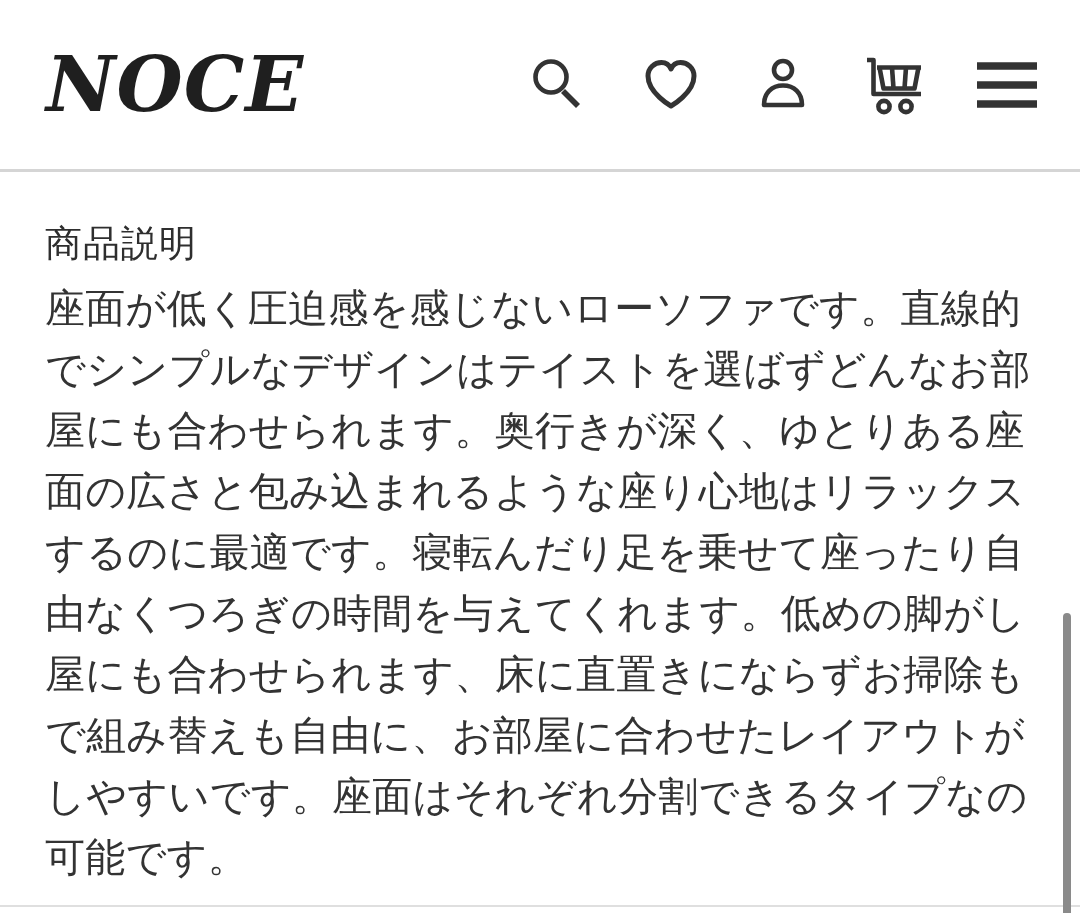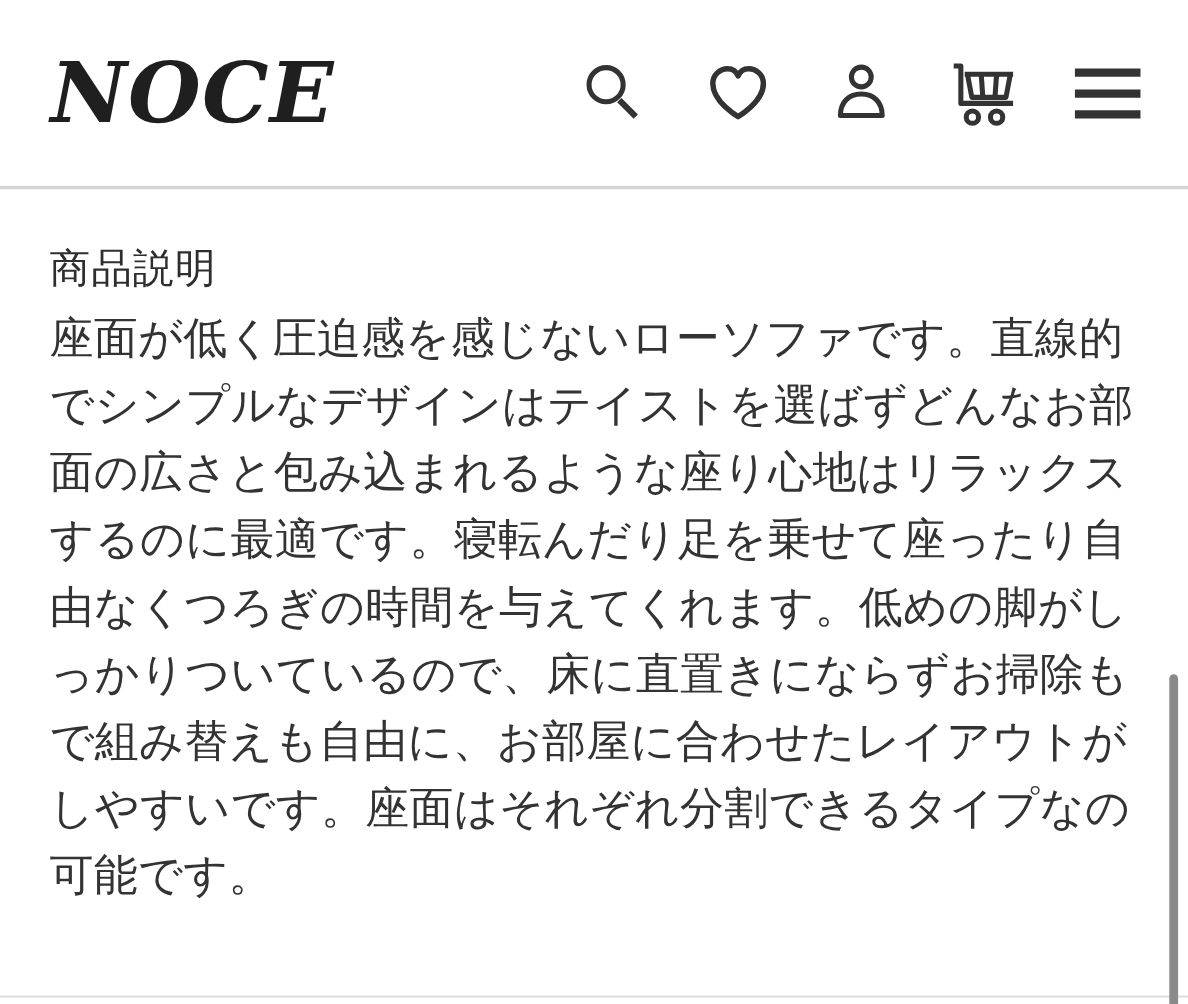--- a/index.html
+++ b/index.html
@@ -177,24 +177,25 @@
     </nav>
   </header>
 
   <div class="header-divider"></div>
 
   <main class="content">
     <h2 class="section-title">商品説明</h2>
     <div class="description">
       <div class="line">座面が低く圧迫感を感じないローソファです。直線的</div>
       <div class="line">でシンプルなデザインはテイストを選ばずどんなお部</div>
+      <div class="line">屋にも合わせられます。奥行きが深く、ゆとりある座</div>
       <div class="line">面の広さと包み込まれるような座り心地はリラックス</div>
       <div class="line">するのに最適です。寝転んだり足を乗せて座ったり自</div>
       <div class="line">由なくつろぎの時間を与えてくれます。低めの脚がし</div>
-      <div class="line">っかりついているので、床に直置きにならずお掃除も</div>
+      <div class="line">屋にも合わせられます、床に直置きにならずお掃除も</div>
       <div class="line">で組み替えも自由に、お部屋に合わせたレイアウトが</div>
       <div class="line">しやすいです。座面はそれぞれ分割できるタイプなの</div>
       <div class="line">可能です。</div>
     </div>
   </main>
 
   <div class="bottom-divider"></div>
 
   <div class="scrollbar-thumb"></div>
 

